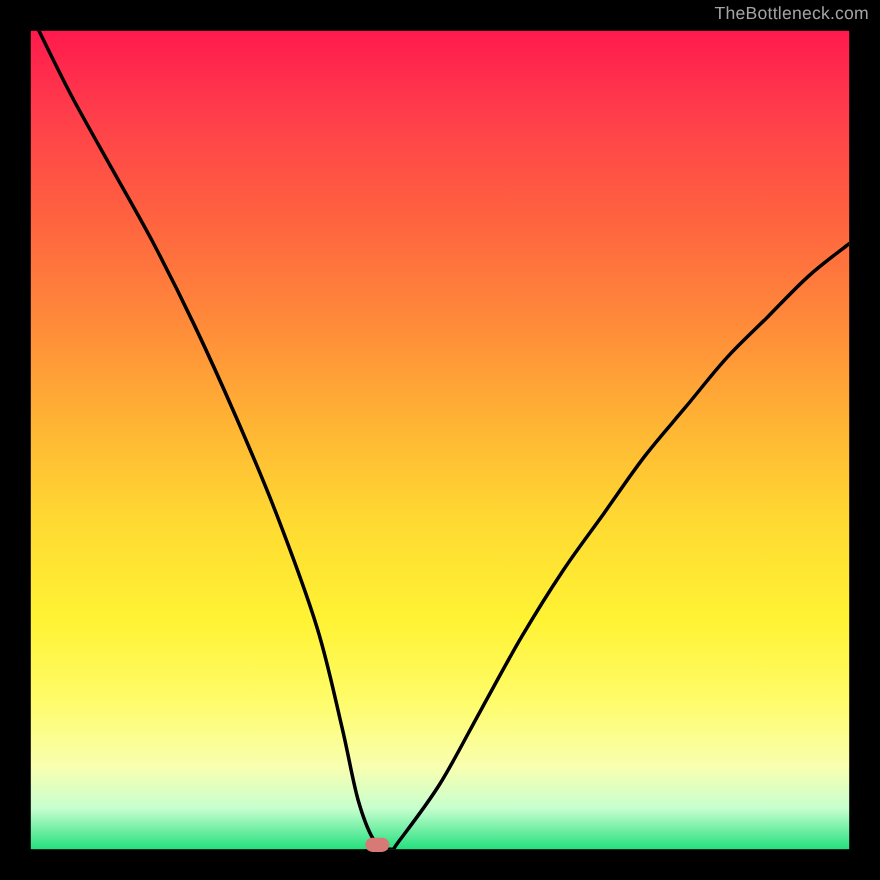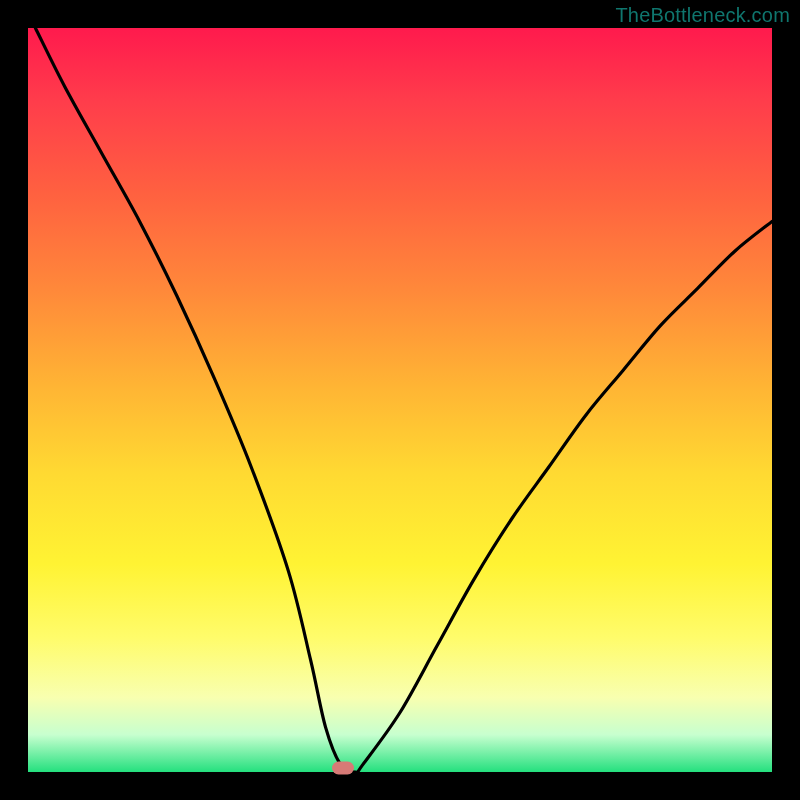--- a/index.html
+++ b/index.html
@@ -50,22 +50,22 @@
     width: 22px;
     height: 13px;
     background: #d77a76;
     border-radius: 7px;
     transform: translate(-50%, -50%);
   }
   .watermark {
     position: absolute;
     top: 4px;
     right: 10px;
-    color: #0f766e;
-    font-size: 20px;
+    color: #a3a3a3;
+    font-size: 16px;
     font-weight: 500;
     letter-spacing: 0.2px;
     user-select: none;
     margin-left: 10px;
   }
 </style>
 </head>
 <body>
 
 <div class="frame">

